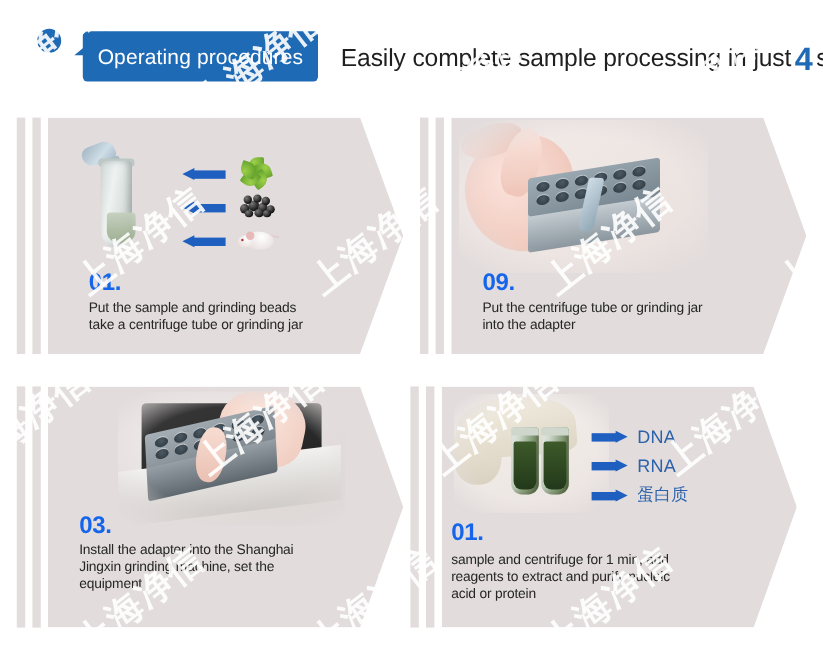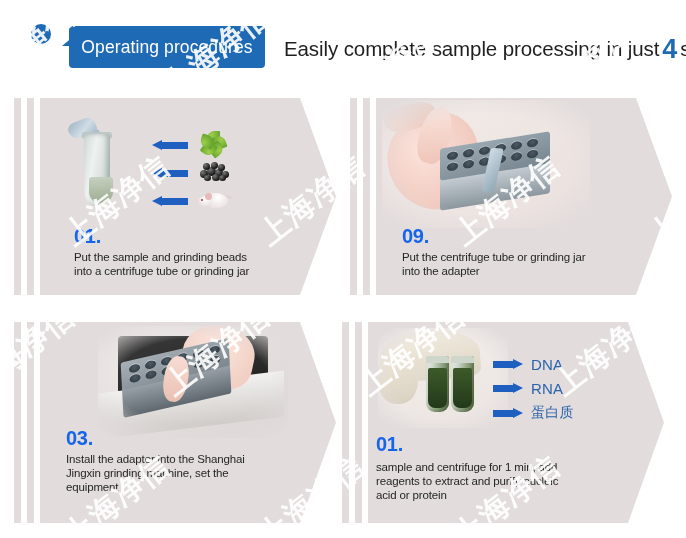--- a/index.html
+++ b/index.html
@@ -341,21 +341,21 @@
           <div class="mouse-body"></div>
           <div class="mouse-head"></div>
           <div class="mouse-ear"></div>
           <div class="mouse-eye"></div>
         </div>
       </div>
 
       <div class="step-num" style="left:34px;top:128px;">01.</div>
       <div class="step-desc" style="left:34px;top:152px;width:235px;">
         <div>Put the sample and grinding beads</div>
-        <div>into a centrifuge tube or grinding jar</div>
+        <div>take a centrifuge tube or grinding jar</div>
       </div>
     </div>
   </div>
 
   <div class="panel" style="left:350px;top:98px;width:322px;height:197px;">
     <div class="stripe s1"></div>
     <div class="stripe s2"></div>
     <div class="panel-body">
 
       <div class="photo" style="left:6px;top:2px;width:208px;height:128px;">

